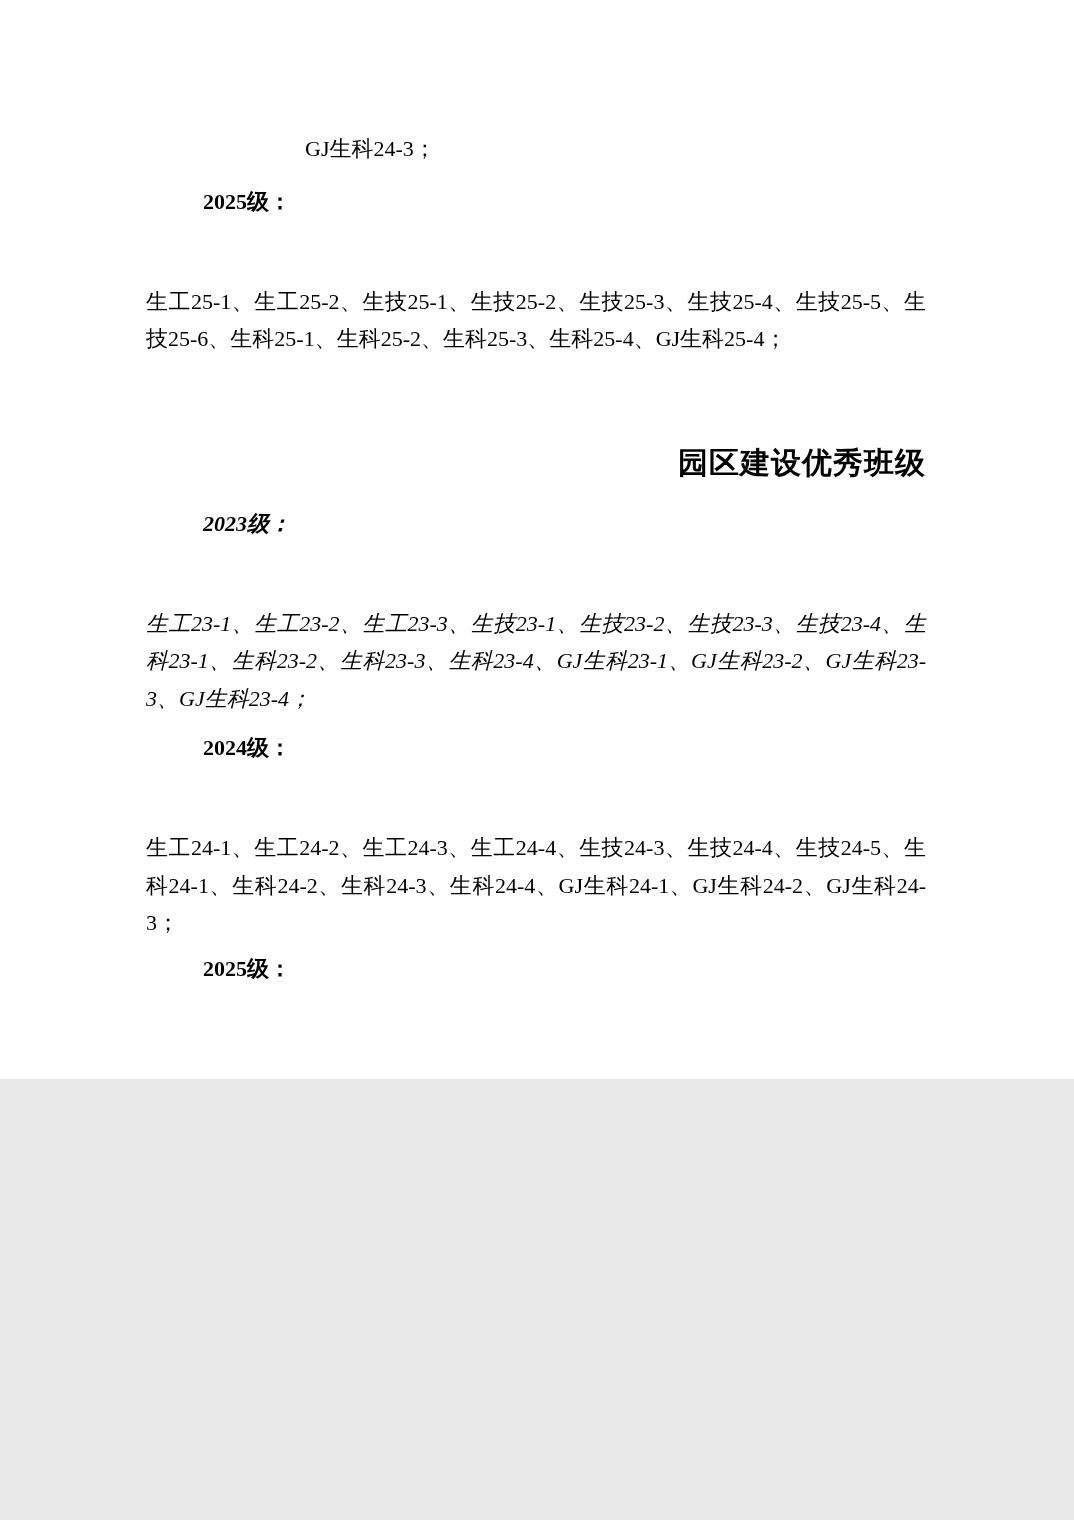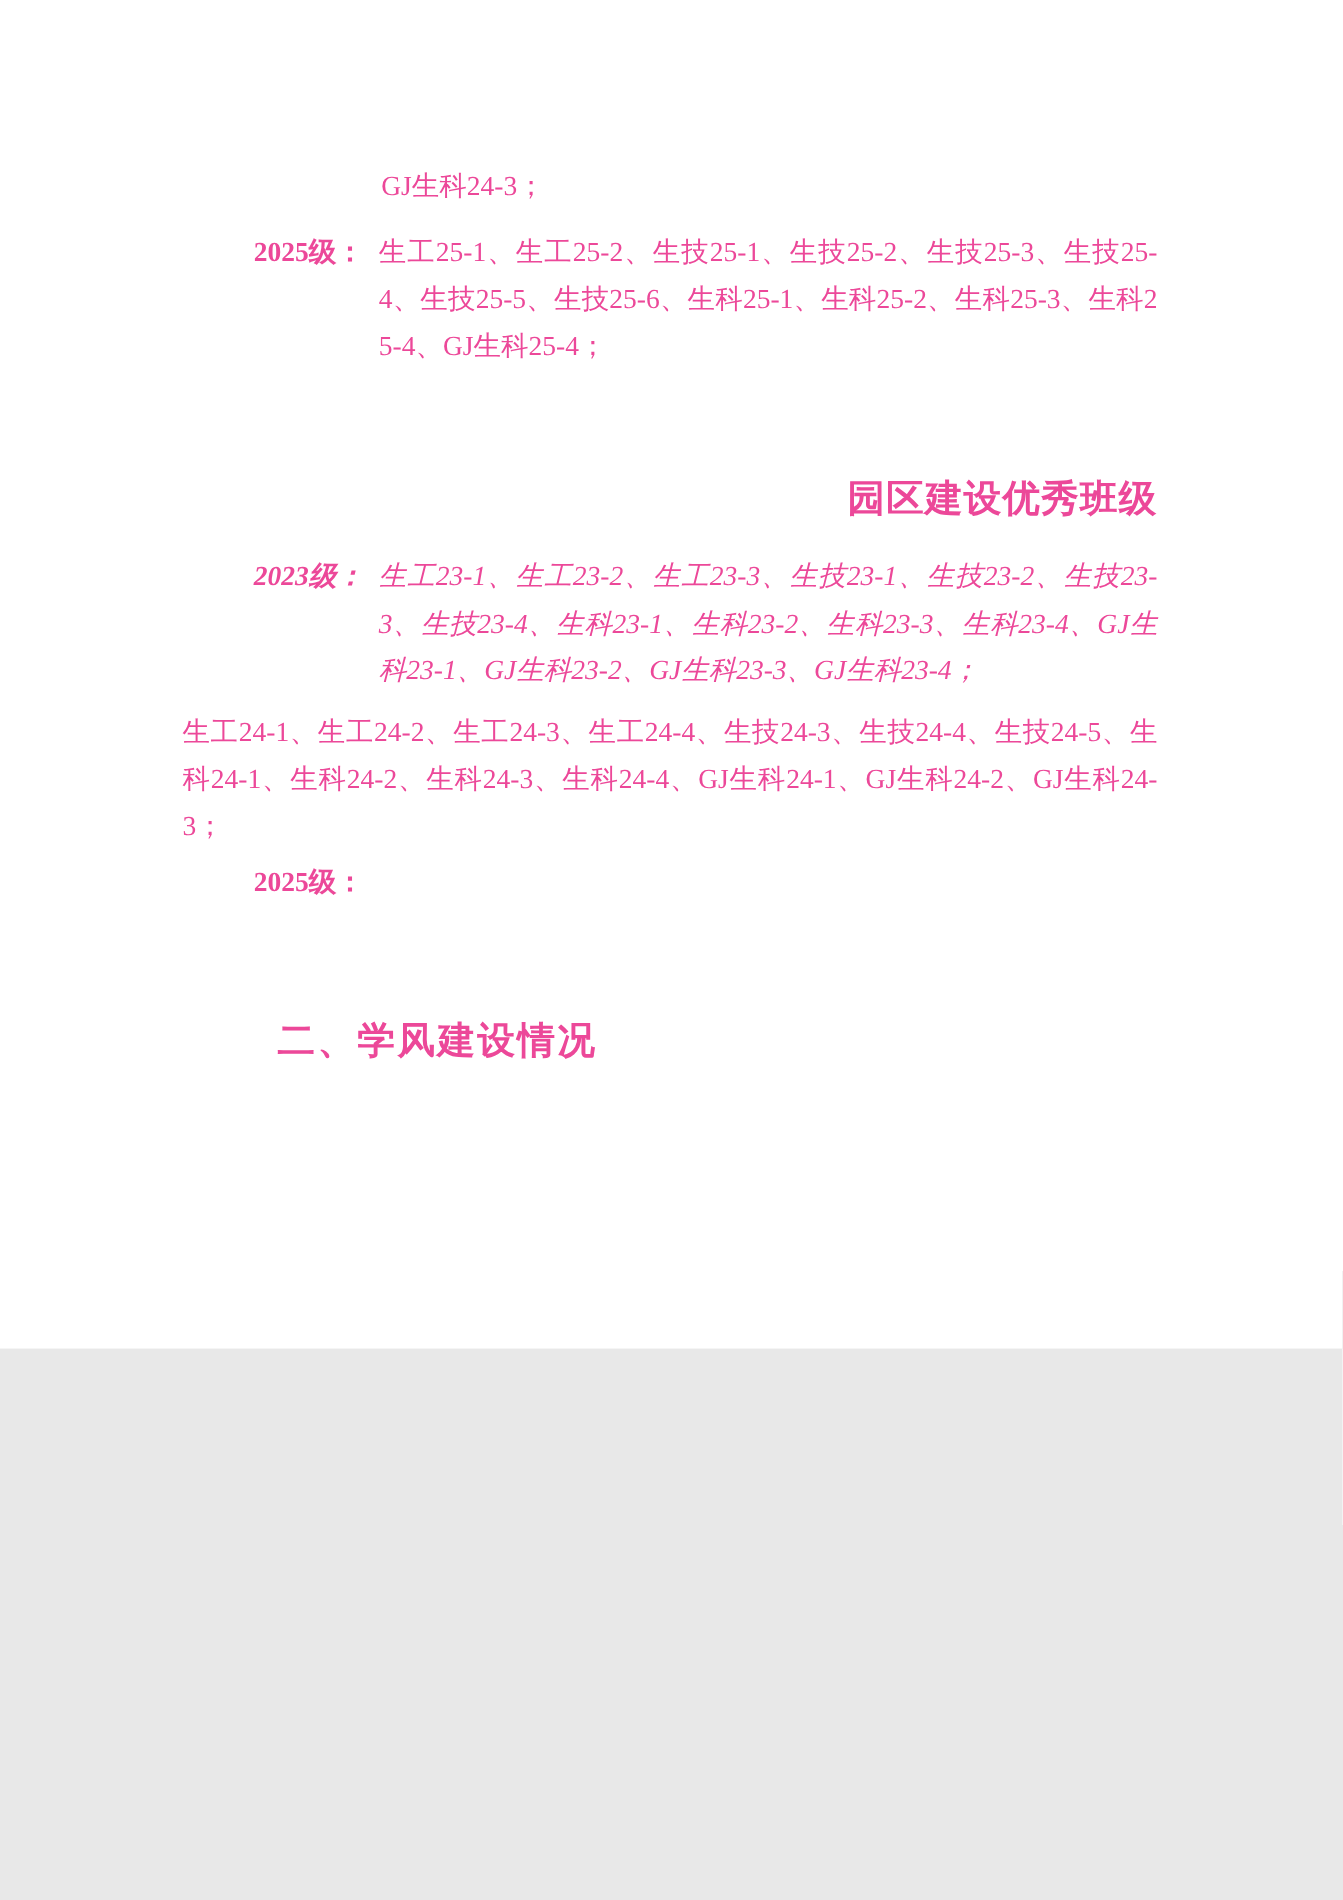--- a/index.html
+++ b/index.html
@@ -3,21 +3,21 @@
 <meta charset="utf-8">
 <style>
   * { margin: 0; padding: 0; box-sizing: border-box; }
   html, body { background: #e8e8e8; }
   .page {
     position: relative;
     width: 1074px;
     height: 1079px;
     margin: 0 auto;
     background: #ffffff;
-    color: #ec4899;
+    color: #000000;
     font-family: "Liberation Serif", "DejaVu Serif", serif;
     overflow: hidden;
   }
   .content {
     position: absolute;
     left: 146px;
     top: 0;
     width: 780px;
   }
   
@@ -25,20 +25,21 @@
     margin-top: 130px;
     margin-left: 159px;
     font-size: 22px;
     line-height: 37.5px;
   }
   
   .entry {
     display: flex;
     font-size: 22px;
     line-height: 37.5px;
+    flex-direction: column;
   }
   .entry .label {
     flex: 0 0 100px;
     width: 100px;
     margin-left: 57px;
     font-weight: bold;
     white-space: nowrap;
   }
   .entry .classes {
     flex: 1;
@@ -96,20 +97,21 @@
 
     <div class="entry entry-1">
     </div>
 
     <div class="entry entry-2">
       <span class="label">2023级：</span>
       <span class="classes">生工23-1、生工23-2、生工23-3、生技23-1、生技23-2、生技23-3、生技23-4、生科23-1、生科23-2、生科23-3、生科23-4、GJ生科23-1、GJ生科23-2、GJ生科23-3、GJ生科23-4；</span>
     </div>
 
     <div class="entry entry-3">
+      <span class="label">2024级：</span>
       <span class="classes">生工24-1、生工24-2、生工24-3、生工24-4、生技24-3、生技24-4、生技24-5、生科24-1、生科24-2、生科24-3、生科24-4、GJ生科24-1、GJ生科24-2、GJ生科24-3；</span>
     </div>
 
     <div class="entry entry-4">
       <span class="label">2025级：</span>
     </div>
 
     <h3 class="sec-heading">二、学风建设情况</h3>
 
 

